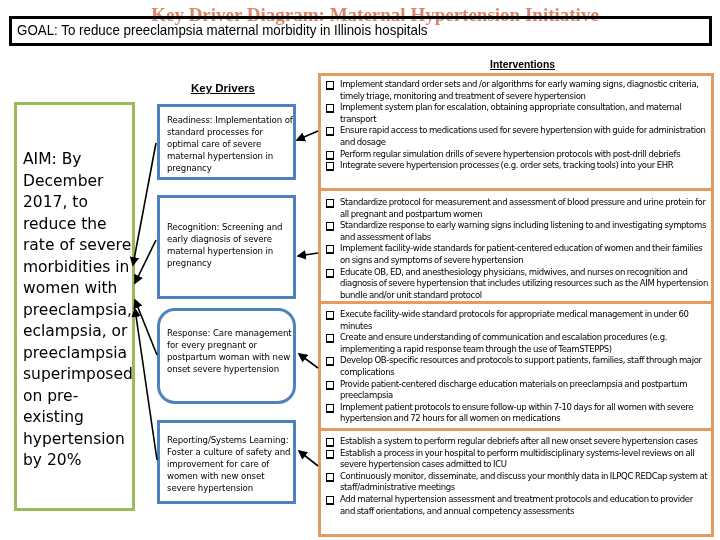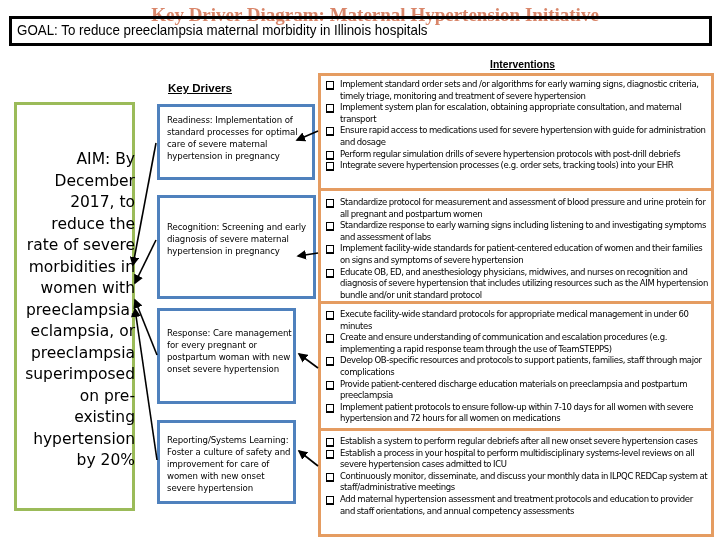--- a/index.html
+++ b/index.html
@@ -1,28 +1,28 @@
 <!DOCTYPE html>
 <html><head>
 <meta charset="utf-8">
 <style>
   html, body { margin:0; padding:0; }
   body { width:720px; height:540px; background:#ffffff; position:relative; overflow:hidden; font-family:"Liberation Sans", sans-serif; color:#000; }
   .title { position:absolute; left:0; width:750px; top:4px; text-align:center; font-family:"Liberation Serif", serif; font-weight:bold; font-size:19px; color:#d9866a; letter-spacing:0px; }
   .goal { position:absolute; left:9px; top:16px; width:697px; height:24px; border:3px solid #000; box-sizing:content-box; }
   .goal span { position:absolute; left:5px; top:3px; font-size:14.5px; font-family:"Liberation Sans", sans-serif; transform:scaleX(0.92); transform-origin:left center; white-space:nowrap; }
   .int-head { position:absolute; left:490px; top:58px; font-size:11.5px; text-decoration:underline; font-weight:bold; color:#000; transform:scaleX(0.9); transform-origin:left; }
-  .kd-head { position:absolute; left:168px; top:82px; font-size:11.5px; font-weight:bold; text-decoration:underline; }
+  .kd-head { position:absolute; left:191px; top:82px; font-size:11.5px; font-weight:bold; text-decoration:underline; }
   .aim { position:absolute; left:14px; top:102px; width:115px; height:403px; border:3px solid #9bbb59; background:#fff; }
-  .aim p { margin:0; position:absolute; left:6px; top:44px; width:112px; font-size:15.5px; line-height:21.5px; font-family:"DejaVu Sans", sans-serif;text-align:right; }
+  .aim p { margin:0; position:absolute; left:6px; top:44px; width:112px; font-size:15.5px; line-height:21.5px; font-family:"DejaVu Sans", sans-serif; }
   .driver { position:absolute; left:157px; width:133px; border:3px solid #4f81bd; background:#fff; }
   .driver p { margin:0; position:absolute; left:7px; font-size:8.6px; line-height:12px; font-family:"DejaVu Sans", sans-serif; letter-spacing:-0.1px; }
-  .d1 { top:104px; height:70px;padding-left:19px; } .d1 p { top:7px; }
-  .d2 { top:195px; height:98px;padding-left:20px; } .d2 p { top:23px; }
-  .d3 { top:308px; height:90px; } .d3 p { top:16px; }
+  .d1 { top:104px; height:70px; } .d1 p { top:7px; }
+  .d2 { top:195px; height:98px; } .d2 p { top:23px; }
+  .d3 { top:308px; height:90px;border-radius:18px; } .d3 p { top:16px; }
   .d4 { top:420px; height:78px; } .d4 p { top:11px; }
   .ibox { position:absolute; left:318px; width:390px; border:3px solid #e59c61; background:#fff; }
   .i1 { top:73px; height:112px; }
   .i2 { top:188px; height:110px; }
   .i3 { top:301px; height:124px;text-decoration:underline; }
   .i4 { top:428px; height:103px; }
   .ibox ul { list-style:none; margin:0; padding:0; position:absolute; left:5px; top:3px; width:382px; }
   .i2 ul { top:6px; } .i3 ul { top:5px; } .i4 ul { top:5px; }
   .ibox li { position:relative; padding-left:14px; font-size:8.5px; line-height:11.6px; font-family:"DejaVu Sans", sans-serif; letter-spacing:-0.35px; word-spacing:-0.5px; }
   .ibox li .cb { position:absolute; left:0; top:2px; width:6px; height:6px; border:1.4px solid #000; border-bottom-width:2px; }

